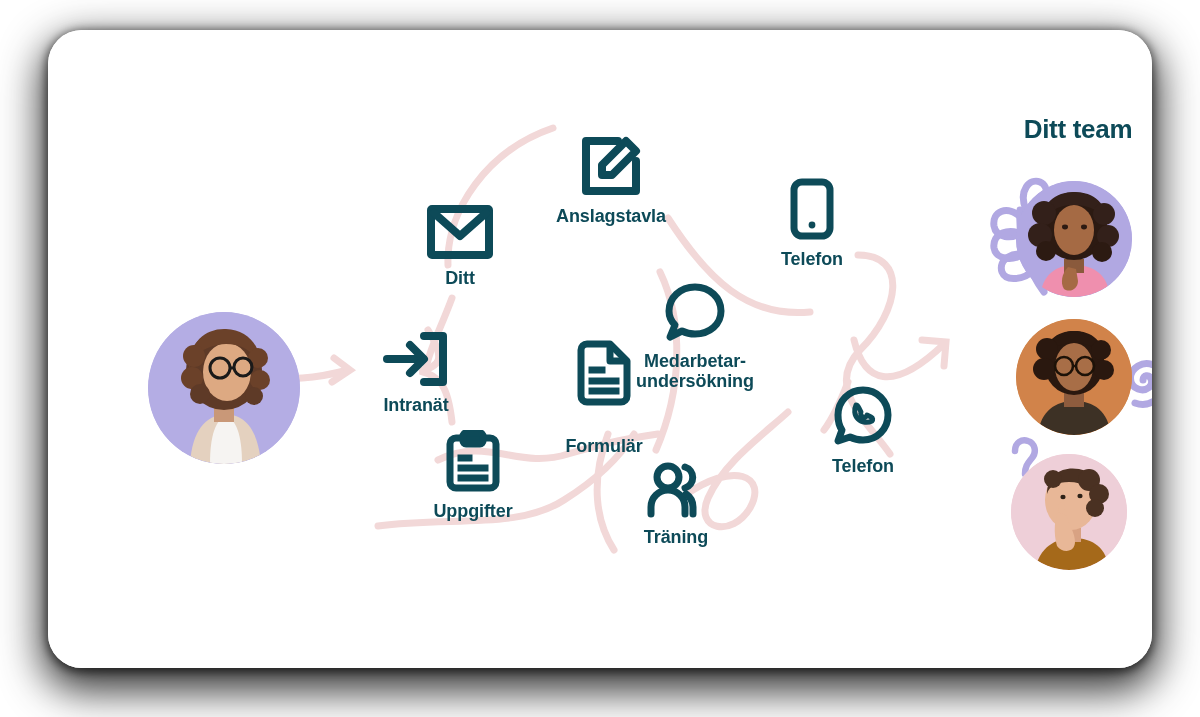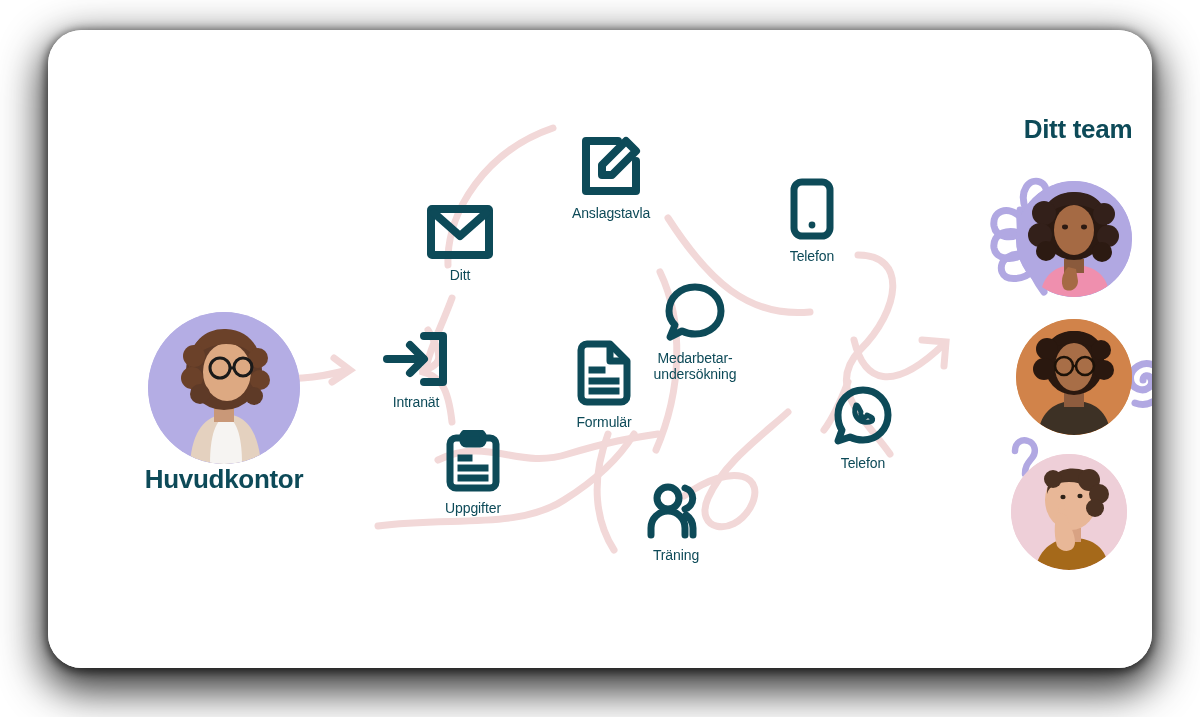--- a/index.html
+++ b/index.html
@@ -39,22 +39,22 @@
   .node {
     position: absolute;
     display: flex;
     flex-direction: column;
     align-items: center;
     z-index: 5;
   }
   .node .lbl {
     margin-top: 9px;
     color: #0d4a58;
-    font-weight: normal;
-    font-size: 14px;
+    font-weight: bold;
+    font-size: 18px;
     line-height: 1.12;
     text-align: center;
     letter-spacing: -0.1px;
     white-space: pre-line;
   }
   .icon-svg { display: block; }
 
   
   .avatar {
     position: absolute;
@@ -161,21 +161,20 @@
           <g fill="none" stroke="#1a1a1a" stroke-width="3">
             <circle cx="72" cy="56" r="10"></circle>
             <circle cx="95" cy="55" r="9"></circle>
             <path d="M82 56 h4"></path>
           </g>
 
           <path d="M80 76 q8 7 15 1 q-7 6 -15 -1 z" fill="#c8384f"></path>
         </g>
       </svg>
     </div>
-    <div id="hq-name">Huvudkontor</div>
 
     <div class="node" style="left:356px; top:175px; width:112px;">
       <svg class="icon-svg" width="66" height="54" viewBox="0 0 66 54">
         <rect x="4" y="4" width="58" height="46" rx="1" fill="none" stroke="#0d4a58" stroke-width="8"></rect>
         <path d="M7 8 L33 31 L59 8" fill="none" stroke="#0d4a58" stroke-width="8" stroke-linecap="round" stroke-linejoin="round"></path>
       </svg>
       <div class="lbl">Ditt</div>
     </div>
 
     <div class="node" style="left:300px; top:302px; width:136px;">
@@ -199,21 +198,21 @@
       <svg class="icon-svg" width="56" height="62" viewBox="0 0 56 62">
         <rect x="5" y="8" width="46" height="50" rx="6" fill="none" stroke="#0d4a58" stroke-width="7"></rect>
         <rect x="18" y="3" width="20" height="11" rx="3" fill="none" stroke="#0d4a58" stroke-width="7"></rect>
         <path d="M16 28 H24" stroke="#0d4a58" stroke-width="7" stroke-linecap="square"></path>
         <path d="M16 38 H40" stroke="#0d4a58" stroke-width="7" stroke-linecap="square"></path>
         <path d="M16 48 H40" stroke="#0d4a58" stroke-width="7" stroke-linecap="square"></path>
       </svg>
       <div class="lbl">Uppgifter</div>
     </div>
 
-    <div class="node" style="left:492px; top:310px; width:128px;">
+    <div class="node" style="left:492px; top:310px; width:128px;gap:21px;">
       <svg class="icon-svg" width="56" height="66" viewBox="0 0 56 66">
         <path d="M34 4 H11 a6 6 0 0 0 -6 6 V56 a6 6 0 0 0 6 6 H45 a6 6 0 0 0 6 -6 V21 Z" fill="none" stroke="#0d4a58" stroke-width="7" stroke-linejoin="round"></path>
         <path d="M34 4 V21 H51" fill="none" stroke="#0d4a58" stroke-width="7" stroke-linejoin="round"></path>
         <path d="M16 30 H26" stroke="#0d4a58" stroke-width="7" stroke-linecap="square"></path>
         <path d="M16 41 H40" stroke="#0d4a58" stroke-width="7" stroke-linecap="square"></path>
         <path d="M16 51 H40" stroke="#0d4a58" stroke-width="7" stroke-linecap="square"></path>
       </svg>
       <div class="lbl">Formulär</div>
     </div>
 
@@ -227,21 +226,21 @@
     </div>
 
     <div class="node" style="left:700px; top:148px; width:128px;">
       <svg class="icon-svg" width="46" height="62" viewBox="0 0 46 62">
         <rect x="5" y="4" width="36" height="54" rx="8" fill="none" stroke="#0d4a58" stroke-width="7"></rect>
         <circle cx="23" cy="47" r="3.4" fill="#0d4a58"></circle>
       </svg>
       <div class="lbl">Telefon</div>
     </div>
 
-    <div class="node" style="left:562px; top:453px; width:132px;align-items:center;">
+    <div class="node" style="left:562px; top:432px; width:132px;align-items:center;">
       <svg class="icon-svg" width="64" height="56" viewBox="0 0 64 56">
         <circle cx="24" cy="15" r="11" fill="none" stroke="#0d4a58" stroke-width="7"></circle>
         <path d="M41 5 a11 11 0 0 1 0 21" fill="none" stroke="#0d4a58" stroke-width="7" stroke-linecap="round"></path>
         <path d="M7 52 V45 a17 17 0 0 1 34 0 V52" fill="none" stroke="#0d4a58" stroke-width="7" stroke-linecap="round" stroke-linejoin="round"></path>
         <path d="M49 52 V45 a16 16 0 0 0 -7 -13" fill="none" stroke="#0d4a58" stroke-width="7" stroke-linecap="round" stroke-linejoin="round"></path>
       </svg>
       <div class="lbl">Träning</div>
     </div>
 
     <div class="node" style="left:735px; top:355px; width:160px;">

